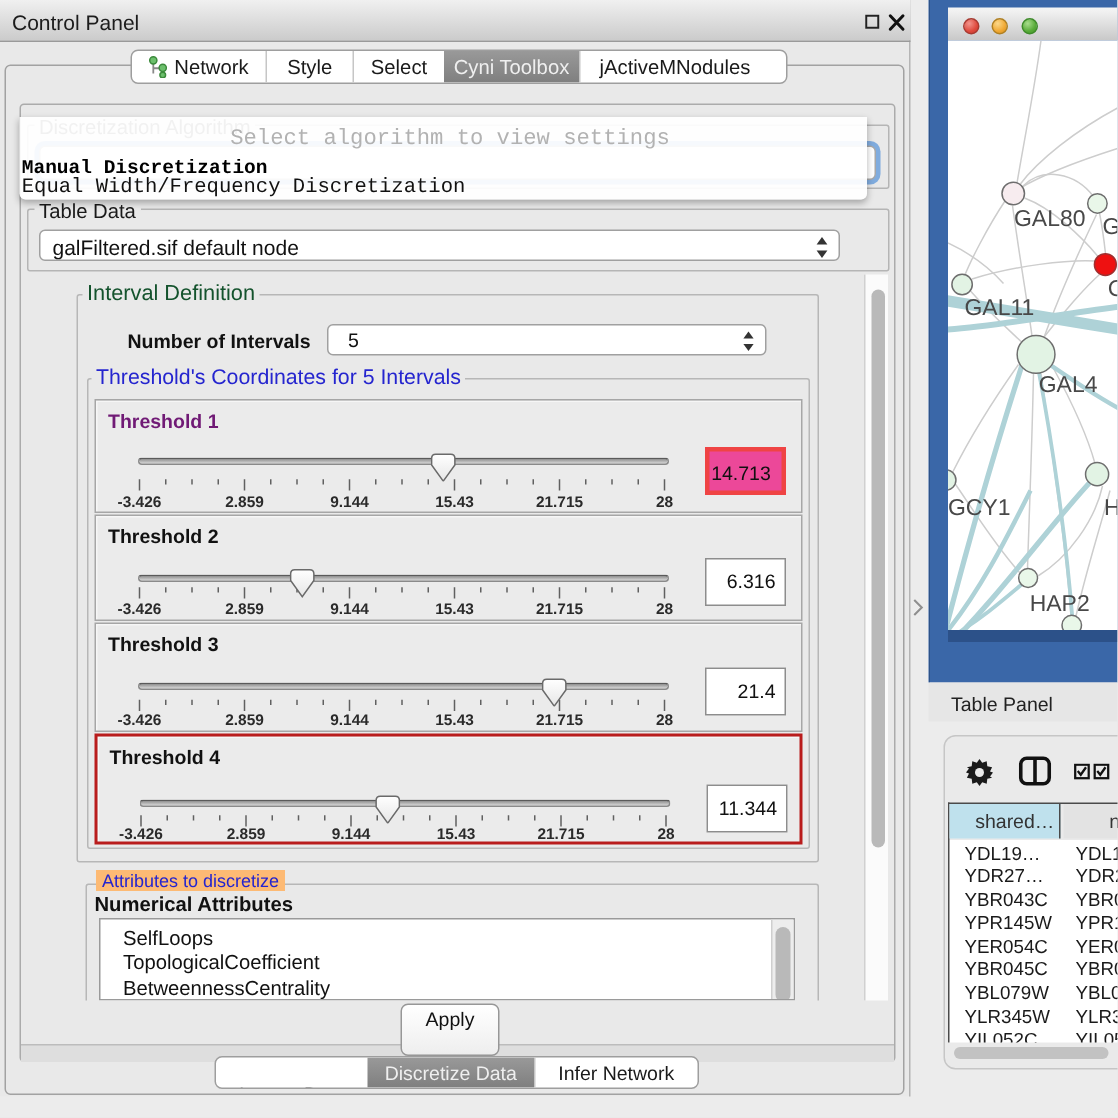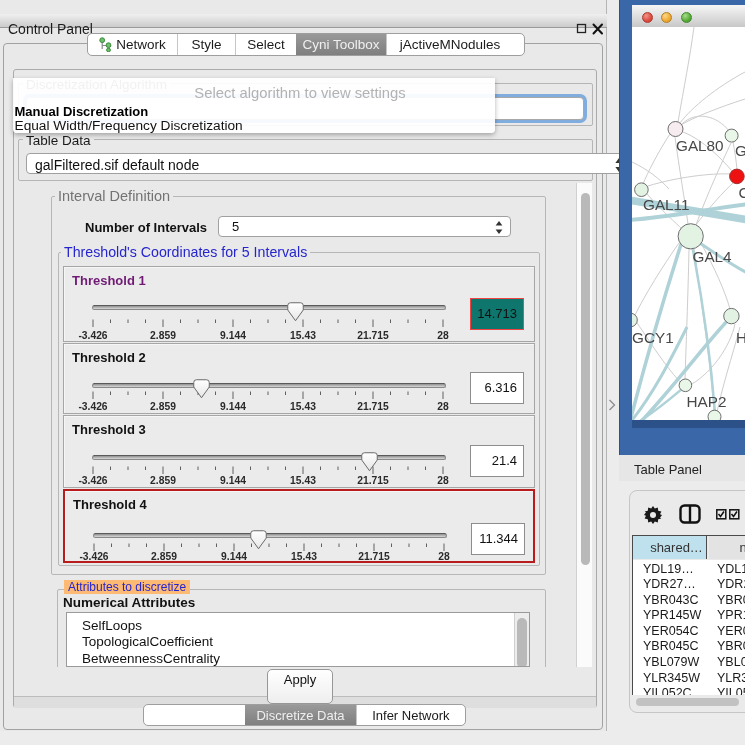--- a/index.html
+++ b/index.html
@@ -5,21 +5,21 @@
 * { margin:0; padding:0; box-sizing:border-box; }
 html,body { width:745px; height:745px; overflow:hidden; }
 body { background:#ececec; font-family:"Liberation Sans", sans-serif; position:relative; }
 .abs { position:absolute; }
 </style>
 </head>
 <body>
 
 <div class="abs" id="cpwin" style="left:0;top:0;width:607px;height:731px;background:#e9e9e9;border-right:1px solid #b5b5b5;">
 
-  <div class="abs" style="left:0;top:14px;width:607px;height:14px;background:linear-gradient(#f0f0f0,#cbcbcb);border-bottom:1px solid #9a9a9a;">
+  <div class="abs" style="left:0;top:0;width:607px;height:28px;background:linear-gradient(#f0f0f0,#cbcbcb);border-bottom:1px solid #9a9a9a;">
     <div class="abs" style="left:8px;top:7px;font-size:14px;color:#1c1c1c;">Control Panel</div>
     <svg class="abs" style="left:576px;top:9px" width="30" height="13" viewBox="0 0 30 13">
       <rect x="1.5" y="1.5" width="8" height="8" fill="none" stroke="#222" stroke-width="1.3"></rect>
       <path d="M17.5 1.5 L26 10.5 M26 1.5 L17.5 10.5" stroke="#111" stroke-width="2" stroke-linecap="round"></path>
     </svg>
   </div>
 
   <div class="abs" style="left:3px;top:43px;width:600px;height:687px;border:1px solid #a2a2a2;border-radius:4px;background:#e9e9e9;"></div>
 
   <div class="abs" style="left:87px;top:33px;width:438px;height:22.5px;background:#fff;border:1px solid #9e9e9e;border-radius:5px;display:flex;font-size:13.5px;color:#1a1a1a;overflow:hidden;">
@@ -37,38 +37,38 @@
   </div>
 
   <div class="abs" style="left:13px;top:69px;width:584px;height:639px;border:1px solid #ababab;border-radius:3px;background:#e9e9e9;"></div>
 
   <div class="abs" style="left:18px;top:83px;width:575px;height:43px;border:1px solid #b5b5b5;border-radius:2px;"></div>
   <div class="abs" style="left:23px;top:77px;font-size:13.5px;color:#3a3a3a;background:#e9e9e9;padding:0 3px;">Discretization Algorithm</div>
   <div class="abs" style="left:26px;top:97px;width:558px;height:23px;background:#fff;border:1px solid #a8a8a8;border-radius:4px;box-shadow:0 0 0 3px rgba(92,151,218,0.75);"></div>
 
   <div class="abs" style="left:18px;top:139px;width:575px;height:42px;border:1px solid #b5b5b5;border-radius:2px;"></div>
   <div class="abs" style="left:23px;top:133px;font-size:13.5px;color:#1a1a1a;background:#e9e9e9;padding:0 3px;">Table Data</div>
-  <div class="abs" style="left:26px;top:153px;width:605px;height:21px;background:#fff;border:1px solid #a0a0a0;border-radius:4px;">
+  <div class="abs" style="left:26px;top:153px;width:534px;height:21px;background:#fff;border:1px solid #a0a0a0;border-radius:4px;">
     <div class="abs" style="left:8px;top:2.5px;font-size:14px;color:#111;">galFiltered.sif default node</div>
     <svg class="abs" style="right:6px;top:3px;" width="10" height="16" viewBox="0 0 10 16">
       <path d="M5 1 L8.6 6 H1.4 Z" fill="#333"></path>
       <path d="M5 15 L8.6 10 H1.4 Z" fill="#333"></path>
     </svg>
   </div>
 
-  <div class="abs" style="left:13px;top:78px;width:482px;height:55px;background:rgba(255,255,255,0.93);border-radius:0 0 4px 4px;box-shadow:0 2px 5px rgba(0,0,0,0.3);">
+  <div class="abs" style="left:13px;top:78px;width:565px;height:55px;background:rgba(255,255,255,0.93);border-radius:0 0 4px 4px;box-shadow:0 2px 5px rgba(0,0,0,0.3);font-family:Liberation Mono, monospace;">
     <div class="abs" style="left:0;top:7px;width:565px;text-align:center;text-indent:9px;font-size:14.8px;color:#b2b2b2;">Select algorithm to view settings</div>
     <div class="abs" style="left:1.5px;top:25.5px;font-size:13px;font-weight:bold;color:#000;">Manual Discretization</div>
     <div class="abs" style="left:1.5px;top:39.5px;font-size:13.7px;color:#111;">Equal Width/Frequency Discretization</div>
   </div>
 
   <div id="viewport" class="abs" style="left:14px;top:183px;width:578px;height:484px;overflow:hidden;">
 
     <div class="abs" style="left:37px;top:13px;width:495px;height:379px;border:1px solid #b7b7b7;border-radius:2px;"></div>
-    <div class="abs" style="left:41px;top:5px;font-size:14.5px;color:#737373;background:#e9e9e9;padding:0 3px;">Interval Definition</div>
+    <div class="abs" style="left:41px;top:5px;font-size:14.5px;color:#14532d;background:#e9e9e9;padding:0 3px;">Interval Definition</div>
     <div class="abs" style="left:71px;top:37px;font-size:13px;font-weight:bold;color:#111;">Number of Intervals</div>
     <div class="abs" style="left:204px;top:33px;width:293px;height:21px;background:#fff;border:1px solid #a0a0a0;border-radius:4px;">
       <div class="abs" style="left:13px;top:2px;font-size:13px;color:#111;">5</div>
       <svg class="abs" style="right:6px;top:2.5px;" width="10" height="15" viewBox="0 0 10 15">
         <path d="M5 1 L8.4 5.6 H1.6 Z" fill="#333"></path>
         <path d="M5 14 L8.4 9.4 H1.6 Z" fill="#333"></path>
       </svg>
     </div>
 
     <div class="abs" style="left:44px;top:69px;width:482px;height:314px;border:1px solid #b7b7b7;border-radius:2px;"></div>
@@ -108,21 +108,21 @@
         <div class="abs" style="left:379px;top:63px;transform:translateX(-50%);font-size:10.3px;font-weight:bold;color:#2a2a2a;">28</div>
         <svg class="abs" style="left:222.5px;top:35.2px;" width="17" height="19.5" viewBox="0 0 17 19.5">
 <defs>
             <linearGradient id="tg0" x1="0" y1="0" x2="0" y2="1">
               <stop offset="0" stop-color="#ffffff"></stop>
               <stop offset="1" stop-color="#e6e6e6"></stop>
             </linearGradient>
           </defs>
 <path d="M3.5 0.75 H13.5 Q16.25 0.75 16.25 3.5 V8 L8.5 18.75 L0.75 8 V3.5 Q0.75 0.75 3.5 0.75 Z" fill="url(#tg0)" stroke="#6a6a6a" stroke-width="1"></path>
         </svg>
-        <div class="abs" style="left:406px;top:31px;width:54px;height:32px;background:#0f766e;border:1px solid #ef4444;font-size:13px;color:#111;text-align:right;line-height:30px;padding-right:6px;">14.713</div>
+        <div class="abs" style="left:406px;top:31px;width:54px;height:32px;background:#ec4899;border:3px solid #ef4444;font-size:13px;color:#111;text-align:center;line-height:30px;padding-right:6px;">14.713</div>
       </div>
     <div class="abs" style="left:49px;top:160px;width:472px;height:70.5px;background:#ebebeb;border:1px solid #a6a6a6;box-shadow:inset 1px 1px 0 #f6f6f6;">
         <div class="abs" style="left:8px;top:6px;font-size:13px;font-weight:bold;color:#111;">Threshold 2</div>
         <div class="abs" style="left:28px;top:38.5px;width:354px;height:5px;background:linear-gradient(#8f8f8f,#d8d8d8);border:1px solid #8a8a8a;border-top-color:#5a5a5a;border-radius:3px;"></div>
         <svg class="abs" style="left:0;top:47px;" width="390" height="9" viewBox="0 0 390 9">
           <path d="M29 0.5 V8" stroke="#606060" stroke-width="1"></path>
           <path d="M46.5 0.5 V4" stroke="#606060" stroke-width="1"></path>
           <path d="M64 0.5 V4" stroke="#606060" stroke-width="1"></path>
           <path d="M81.5 0.5 V4" stroke="#606060" stroke-width="1"></path>
           <path d="M99 0.5 V8" stroke="#606060" stroke-width="1"></path>

